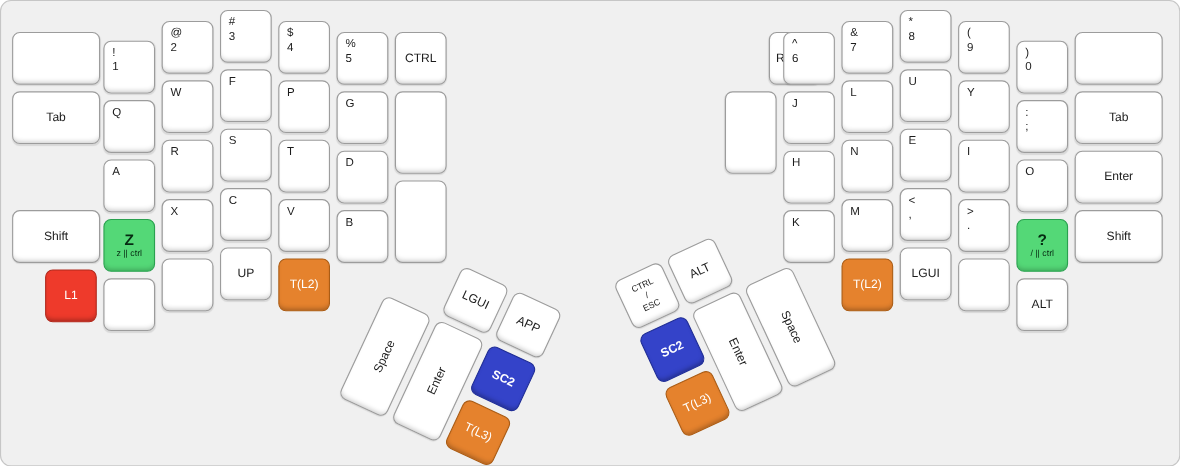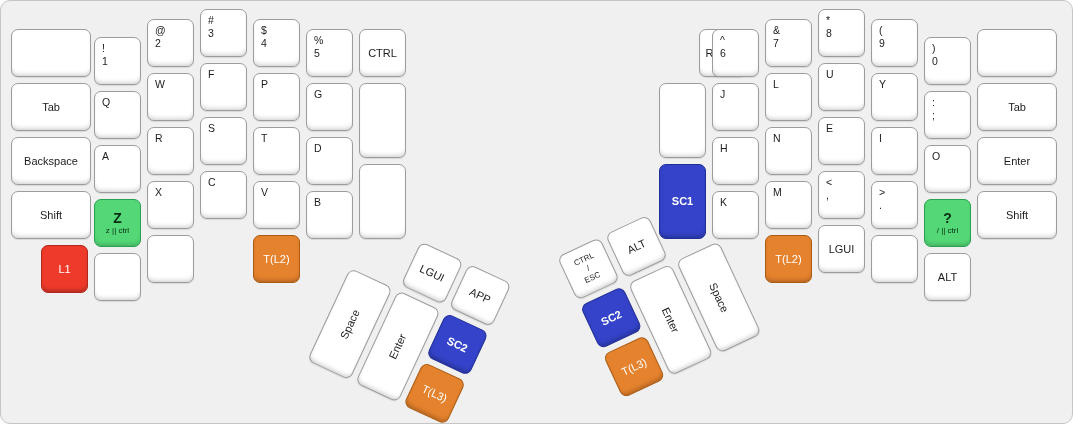--- a/index.html
+++ b/index.html
@@ -123,25 +123,20 @@
       </div>
     </div>
     <div class="key align-c color-plain" style="left: 10px; top: 28px; width: 80px; height: 48px;">
       <div class="legend"></div>
     </div>
     <div class="key align-c color-plain" style="left: 10px; top: 82px; width: 80px; height: 48px;">
       <div class="legend">
         <div class="ln ">Tab</div>
       </div>
     </div>
-    <div class="key align-c color-plain" style="left: 10px; top: 136px; width: 80px; height: 48px;">
-      <div class="legend">
-        <div class="ln ">Backspace</div>
-      </div>
-    </div>
     <div class="key align-c color-plain" style="left: 10px; top: 190px; width: 80px; height: 48px;">
       <div class="legend">
         <div class="ln ">Shift</div>
       </div>
     </div>
     <div class="key align-c color-red" style="left: 40px; top: 244px; width: 47px; height: 48px;">
       <div class="legend">
         <div class="ln ">L1</div>
       </div>
     </div>
@@ -208,20 +203,25 @@
     <div class="key align-tl color-plain" style="left: 199px; top: 116px; width: 47px; height: 48px;">
       <div class="legend">
         <div class="ln ">S</div>
       </div>
     </div>
     <div class="key align-tl color-plain" style="left: 199px; top: 170px; width: 47px; height: 48px;">
       <div class="legend">
         <div class="ln ">C</div>
       </div>
     </div>
+    <div class="key align-c color-plain" style="left: 199px; top: 224px; width: 47px; height: 48px;">
+      <div class="legend">
+        <div class="ln ">UP</div>
+      </div>
+    </div>
     <div class="key align-tl color-plain" style="left: 252px; top: 18px; width: 47px; height: 48px;">
       <div class="legend">
         <div class="ln ">$</div>
         <div class="ln ">4</div>
       </div>
     </div>
     <div class="key align-tl color-plain" style="left: 252px; top: 72px; width: 47px; height: 48px;">
       <div class="legend">
         <div class="ln ">P</div>
       </div>
@@ -274,25 +274,20 @@
       <div class="legend"></div>
     </div>
     <div class="key align-c color-plain" style="left: 658px; top: 28px; width: 47px; height: 48px; margin-left: 40px;">
       <div class="legend">
         <div class="ln ">RIGHT</div>
       </div>
     </div>
     <div class="key align-c color-plain" style="left: 658px; top: 82px; width: 47px; height: 75px;">
       <div class="legend"></div>
     </div>
-    <div class="key align-c color-blue" style="left: 658px; top: 163px; width: 47px; height: 75px;">
-      <div class="legend">
-        <div class="ln ">SC1</div>
-      </div>
-    </div>
     <div class="key align-tl color-plain" style="left: 711px; top: 28px; width: 47px; height: 48px;">
       <div class="legend">
         <div class="ln ">^</div>
         <div class="ln ">6</div>
       </div>
     </div>
     <div class="key align-tl color-plain" style="left: 711px; top: 82px; width: 47px; height: 48px;">
       <div class="legend">
         <div class="ln ">J</div>
       </div>

